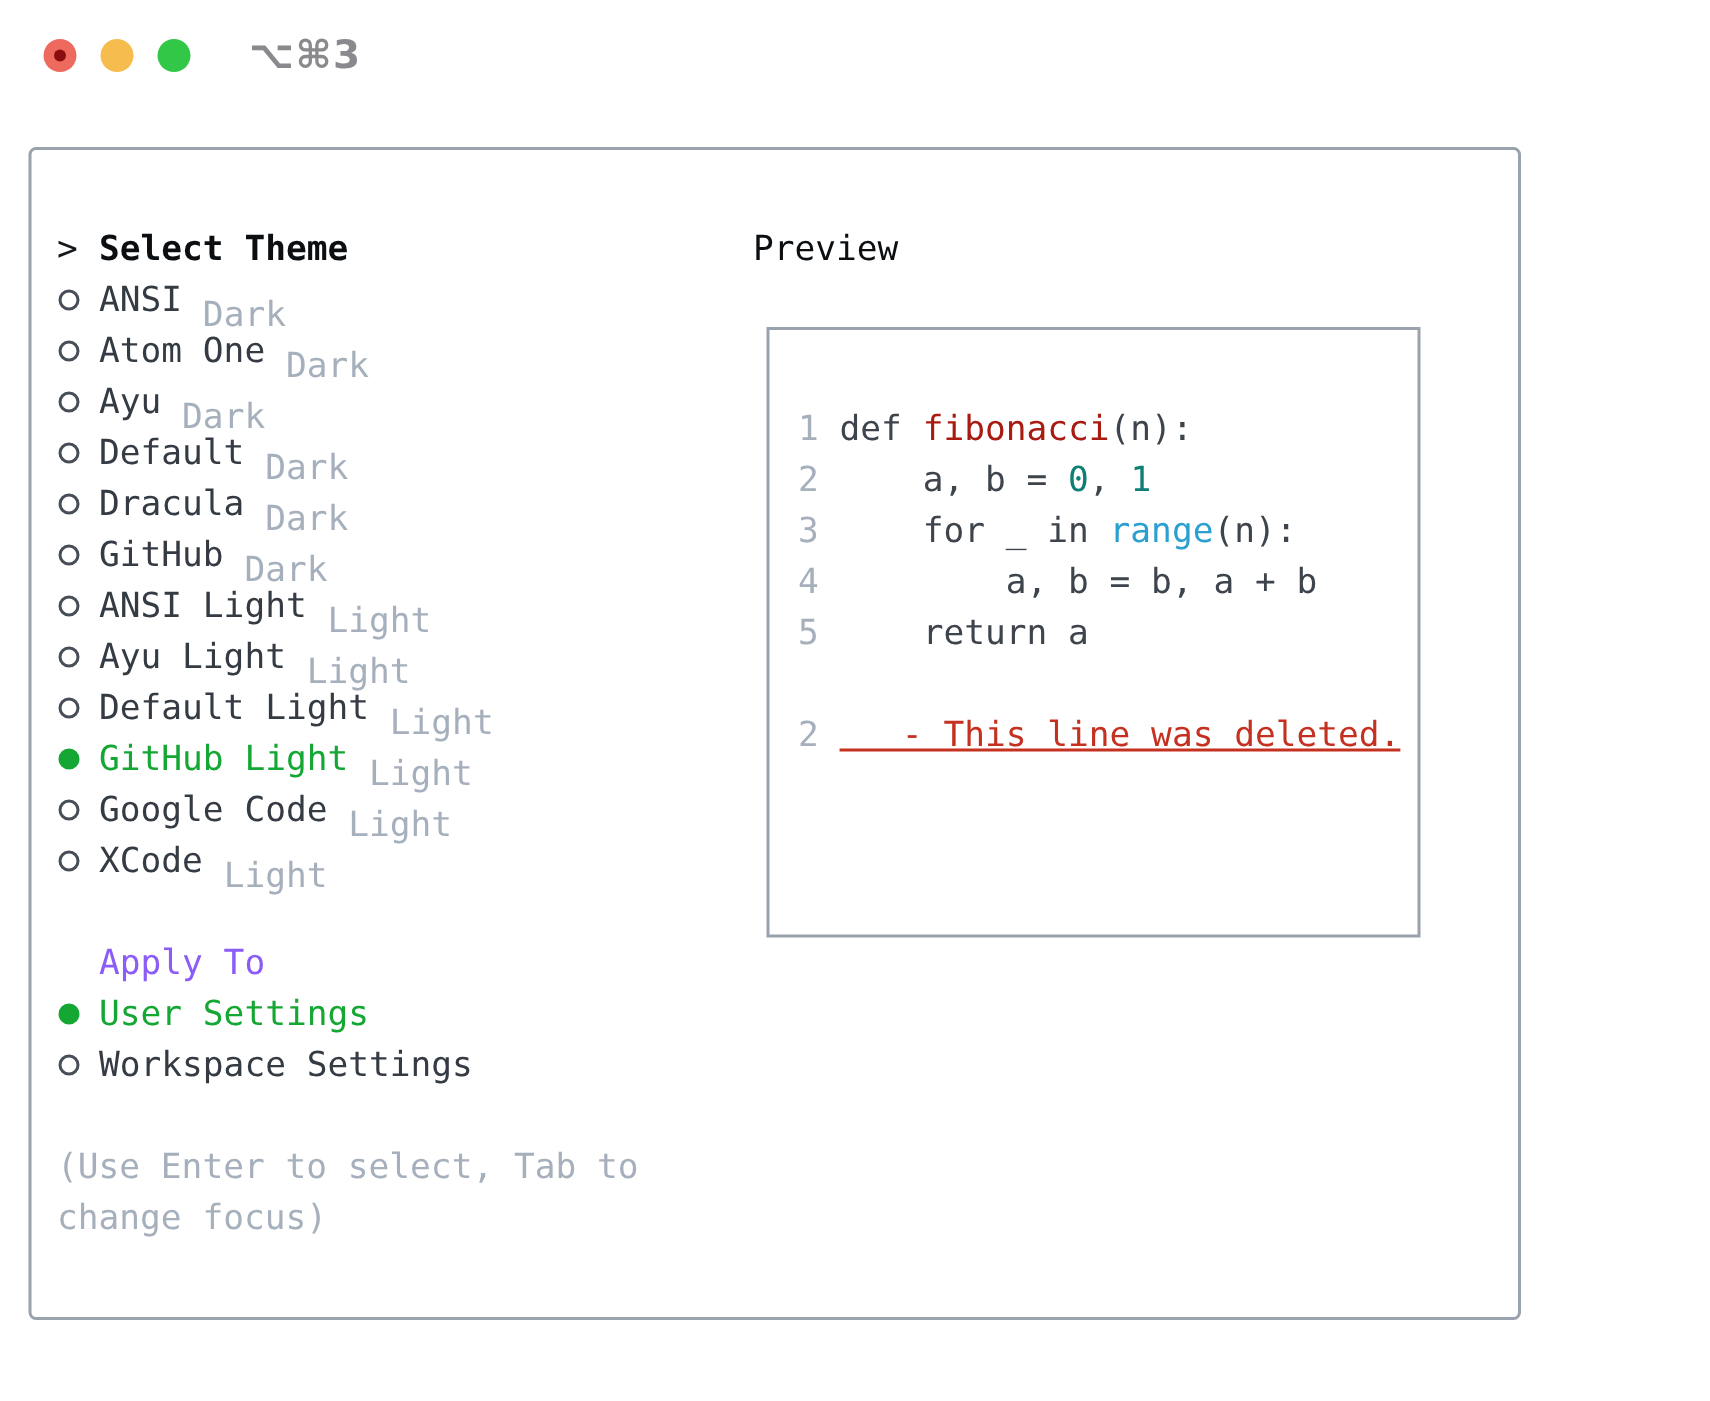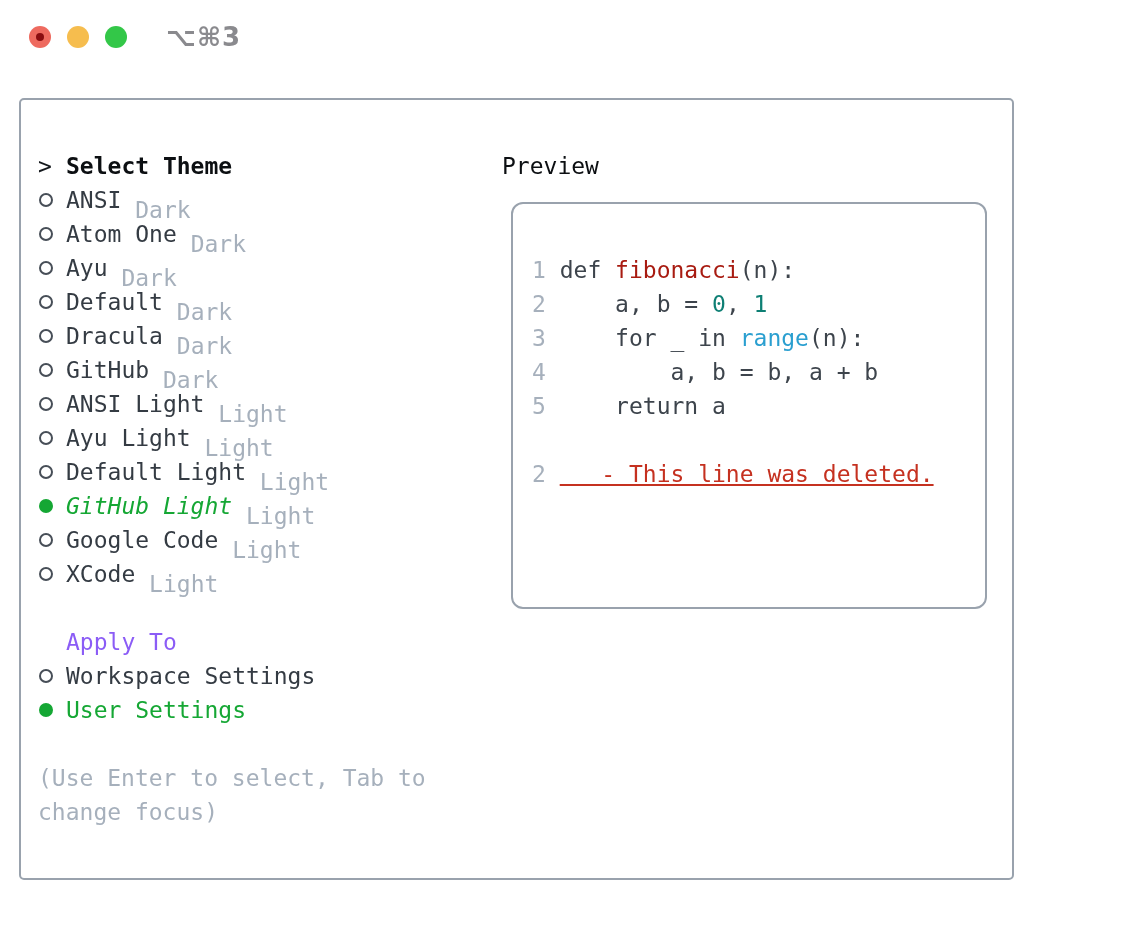--- a/index.html
+++ b/index.html
@@ -36,32 +36,32 @@
   .left-col{position:absolute;left:17px;top:49px;width:450px;font-size:23px;}
   .row{height:34px;display:flex;align-items:center;white-space:pre;}
   .marker{display:inline-flex;width:28px;flex:0 0 28px;align-items:center;}
   .caret{color:#14181c;}
   .circle{display:inline-block;width:14px;height:14px;border:2px solid #474e57;
           border-radius:50%;margin-left:1px;}
   .circle.filled{border-color:var(--accent-green);background:var(--accent-green);}
   .hdr{font-weight:bold;color:var(--heading-black);}
   .row .name{color:var(--item-dark);}
   .row .variant{color:var(--muted-gray);margin-top:20px;}
-  .row.selected .name{color:var(--accent-green);font-style:italic;}
+  .row.selected .name{color:var(--accent-green);}
   .subhdr{color:#8b5cf6;}
   .row.selected .opt-label{color:var(--accent-green);}
   .opt-label{color:var(--item-dark);}
   .blank{height:34px;}
   .hint{height:34px;line-height:34px;color:var(--muted-gray);white-space:pre;}
 
   
   .preview-title{position:absolute;left:481px;top:49px;height:34px;line-height:34px;
                  font-size:23px;font-weight:normal;color:var(--heading-black);}
-  .preview-box{position:absolute;left:490px;top:102px;width:476px;height:407px;
-               border:2px solid var(--border-gray);border-radius:12px;background:#fff;
+  .preview-box{position:absolute;left:490px;top:118px;width:436px;height:407px;
+               border:2px solid var(--border-gray);border-radius:0;background:#fff;
                padding:49px 0 0 19px;overflow:hidden;}
   .code-line{height:34px;line-height:34px;font-size:23px;white-space:pre;}
   .tk-ln{color:var(--muted-gray);}
   .tk-code{color:var(--code-dark);}
   .tk-func{color:var(--function-red);}
   .tk-num{color:var(--number-teal);}
   .tk-builtin{color:var(--builtin-blue);}
   .tk-ctx{color:var(--context-gray);}
   .tk-del{color:var(--deleted-red);text-decoration:underline;}
   .tk-add{color:var(--added-green);}
@@ -104,22 +104,22 @@
         </div>
 
       <div class="blank"></div>
 
       <div class="row">
         <span class="marker"></span>
         <span class="subhdr">Apply To</span>
       </div>
 
       <div id="apply-list">
+          <div class="row selected"><span class="marker"><span class="circle filled"></span></span><span class="opt-label">User Settings</span></div>
           <div class="row"><span class="marker"><span class="circle"></span></span><span class="opt-label">Workspace Settings</span></div>
-          <div class="row selected"><span class="marker"><span class="circle filled"></span></span><span class="opt-label">User Settings</span></div>
         </div>
 
       <div class="blank"></div>
 
       <div class="hint">(Use Enter to select, Tab to</div>
       <div class="hint">change focus)</div>
     </div>
 
     <div class="preview-title">Preview</div>
 

